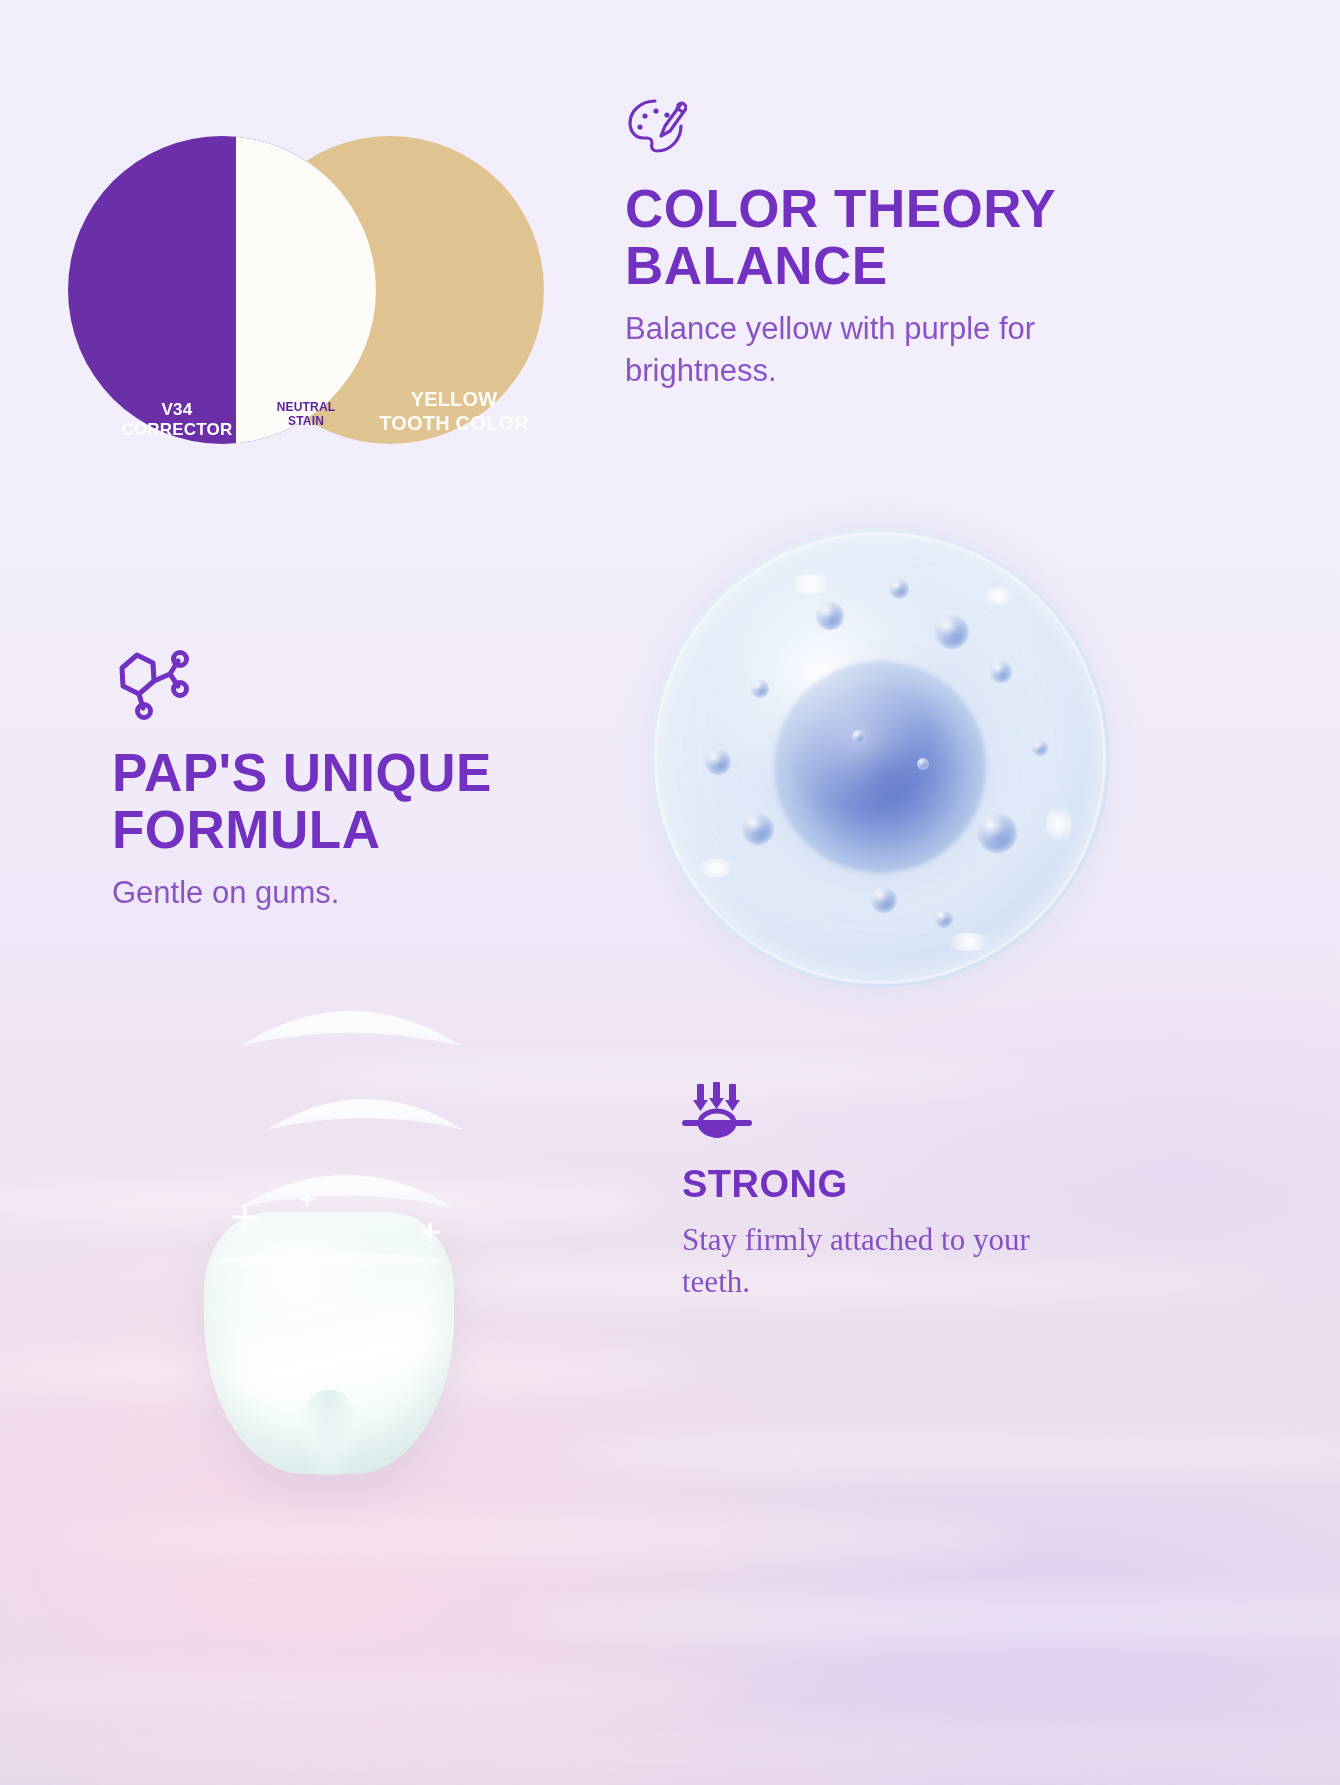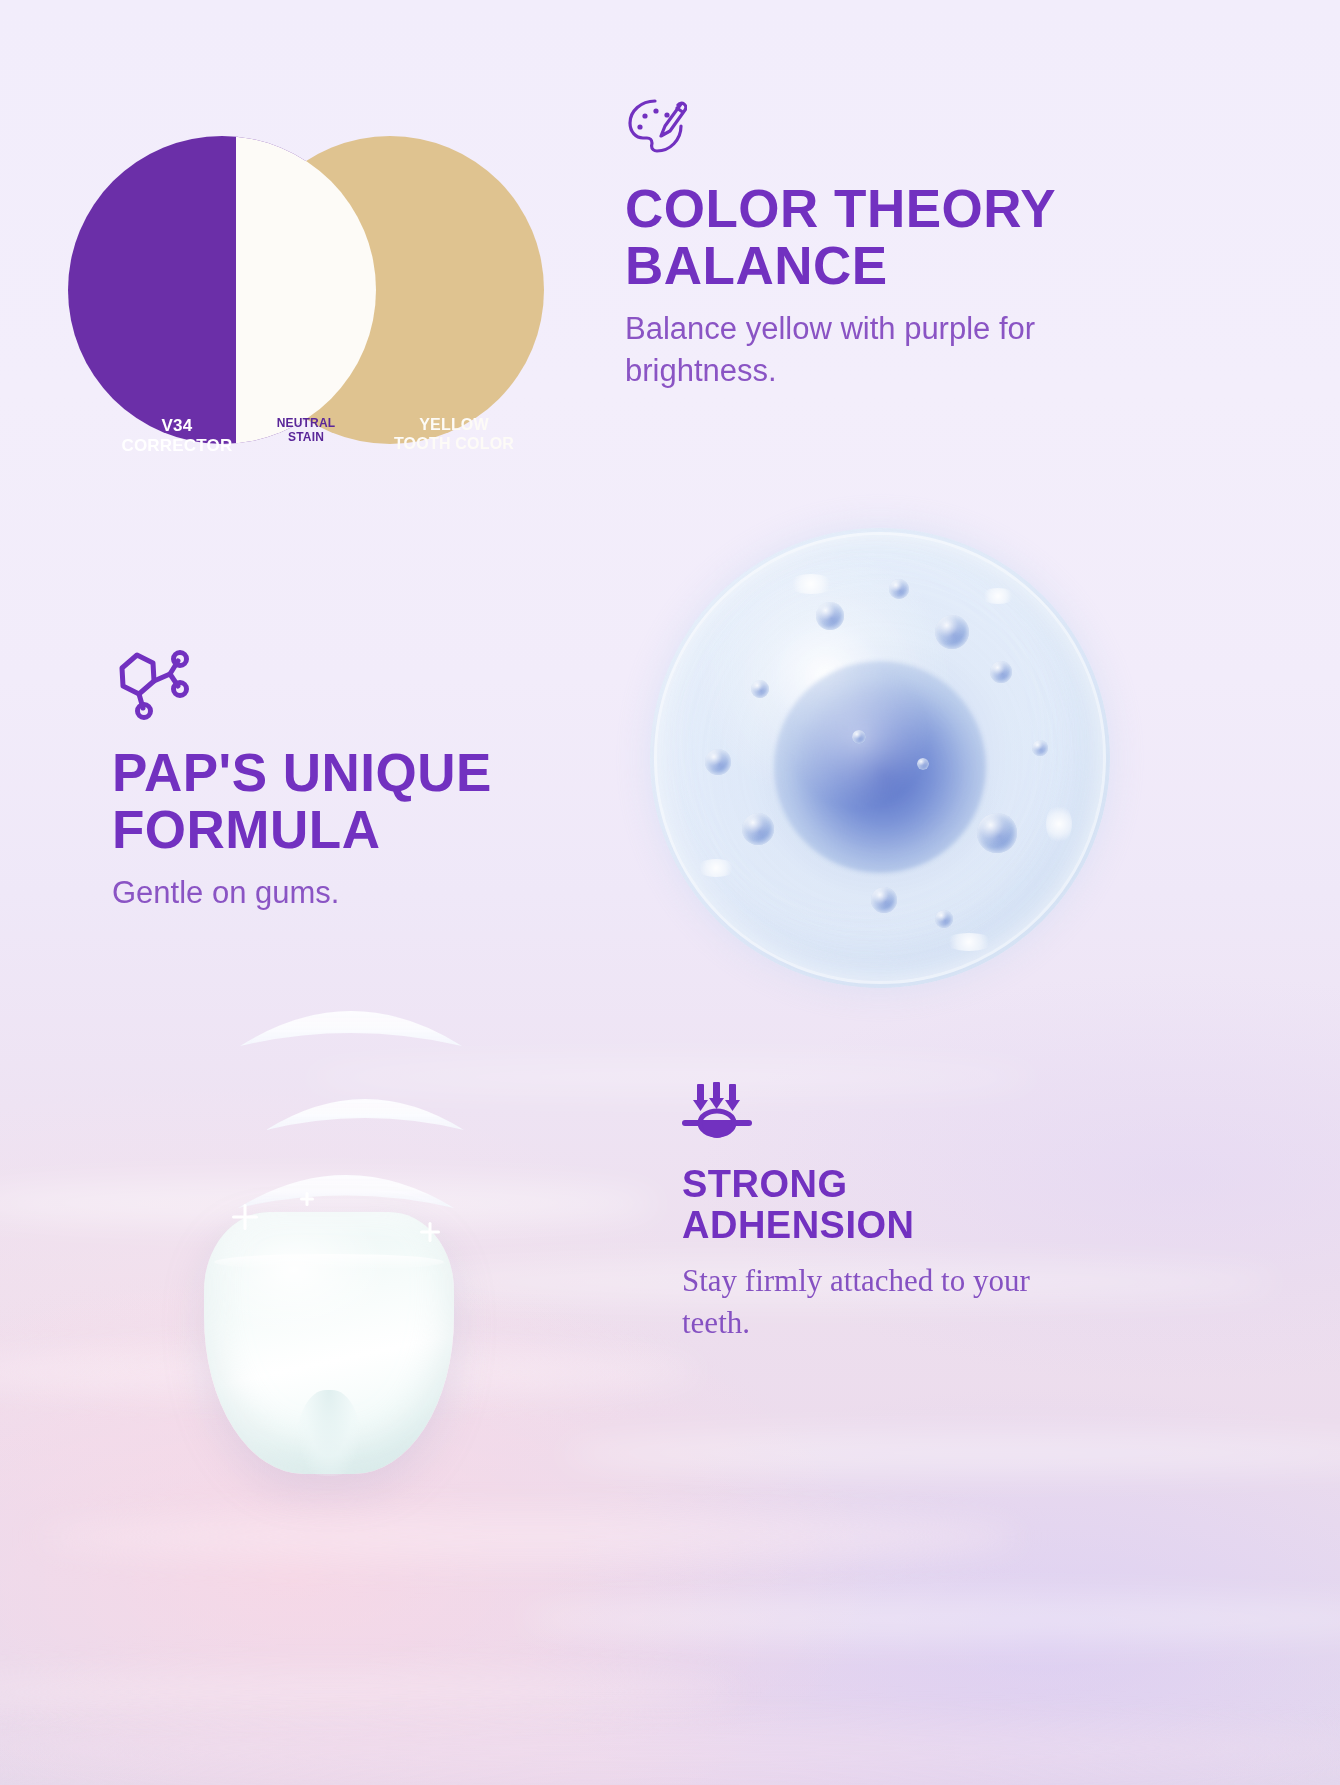--- a/index.html
+++ b/index.html
@@ -63,33 +63,33 @@
   }
   .venn-lens::before {
     content:""; position:absolute; left:-168px; top:0;
     width:308px; height:308px; border-radius:50%;
     background:#fdfbf7;
   }
   .venn-label {
     position:absolute; text-align:center; line-height:1.18;
     font-weight:700; letter-spacing:0.2px;
   }
-  .venn-label .l1 { display:block;margin-top:16px; }
+  .venn-label .l1 { display:block; }
   .venn-label .l2 { display:block; }
   #venn-label-left {
     left:14px; top:264px; width:190px;
     font-size:17px; color:#ffffff;
   }
   #venn-label-mid {
     left:190px; top:264px; width:96px;
     font-size:12px; color:#5a2699;
   }
   #venn-label-right {
-    left:296px; top:264px; width:180px;
-    font-size:16px; color:#fdfbf7;
+    left:296px; top:252px; width:180px;
+    font-size:20px; color:#fdfbf7;
   }
 
   
   .feature { position:absolute; }
   .feature .ficon { display:block; margin-bottom:20px; }
   .feature h2 {
     font-size:53px; font-weight:700; line-height:1.08;
     color:#7231c0; letter-spacing:0.5px; margin-bottom:14px;
     text-transform:uppercase;
   }
@@ -334,18 +334,17 @@
           <rect x="47" y="2" width="7" height="17" rx="1"></rect>
           <path d="M43 18h15l-7.5 11Z"></path>
         </g>
         <path d="M3 41h64" stroke="#7231c0" stroke-width="6" stroke-linecap="round"></path>
         <path d="M18 41c0-7 8-12 17-12s17 5 17 12-8 12-17 12-17-5-17-12Z" stroke="#7231c0" stroke-width="5" fill="none"></path>
         <path d="M20 42h30c-1 8-8 14-15 14S21 50 20 42Z" fill="#7231c0"></path>
       </svg>
     </span>
     <h2>
       <span>STRONG</span><br>
-      <span>ADHENSION</span>
     </h2>
     <p>Stay firmly attached to your teeth.</p>
   </div>
 
 </div>
 
 </body></html>

